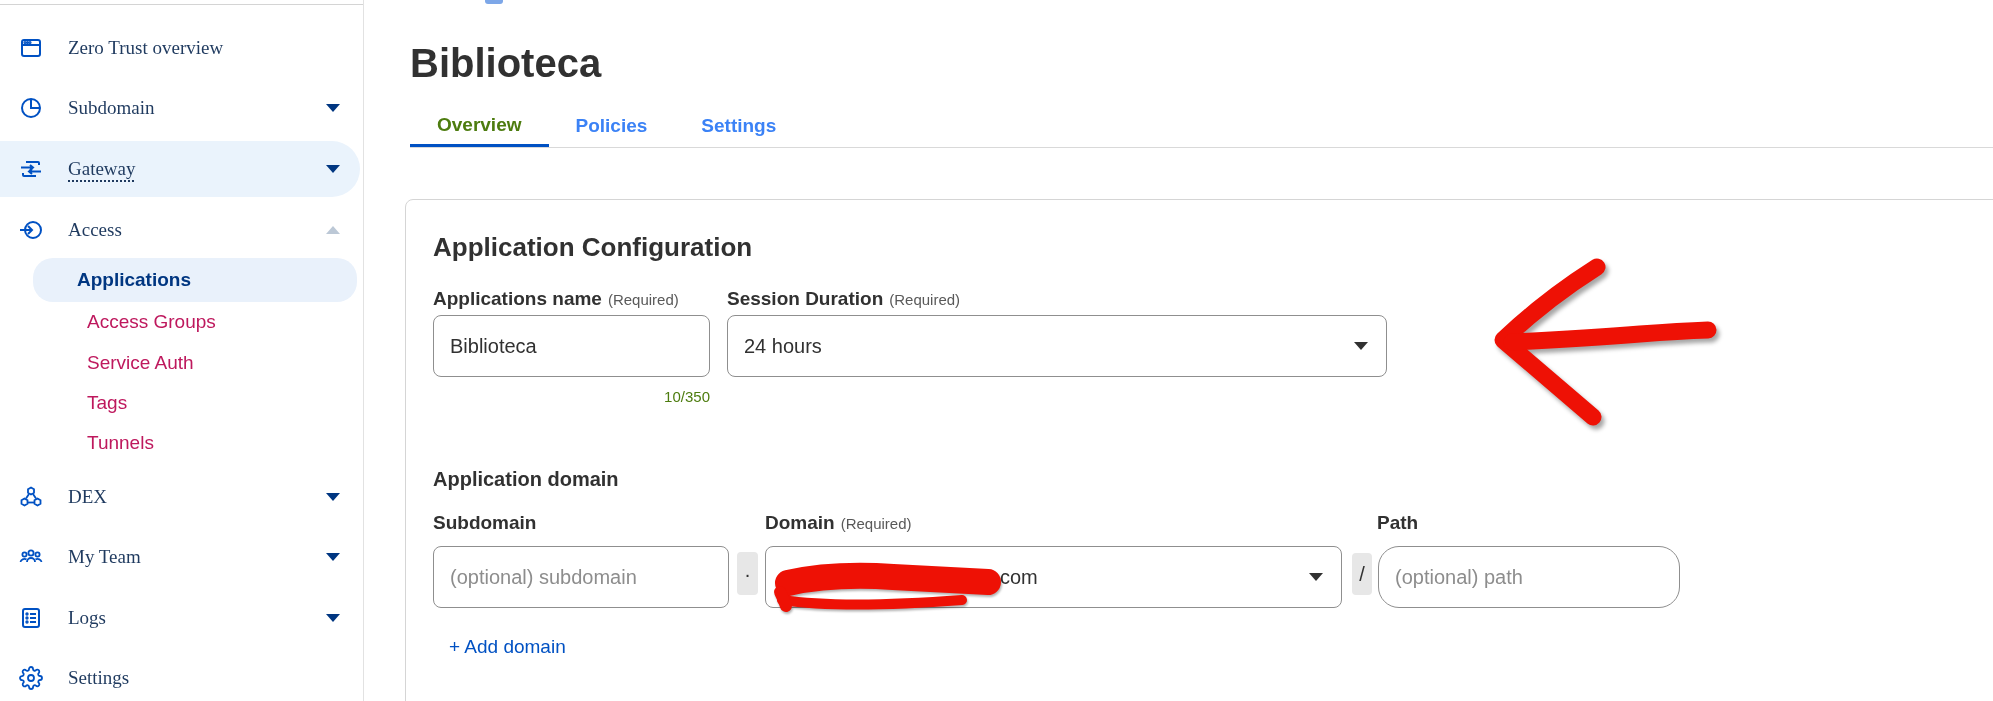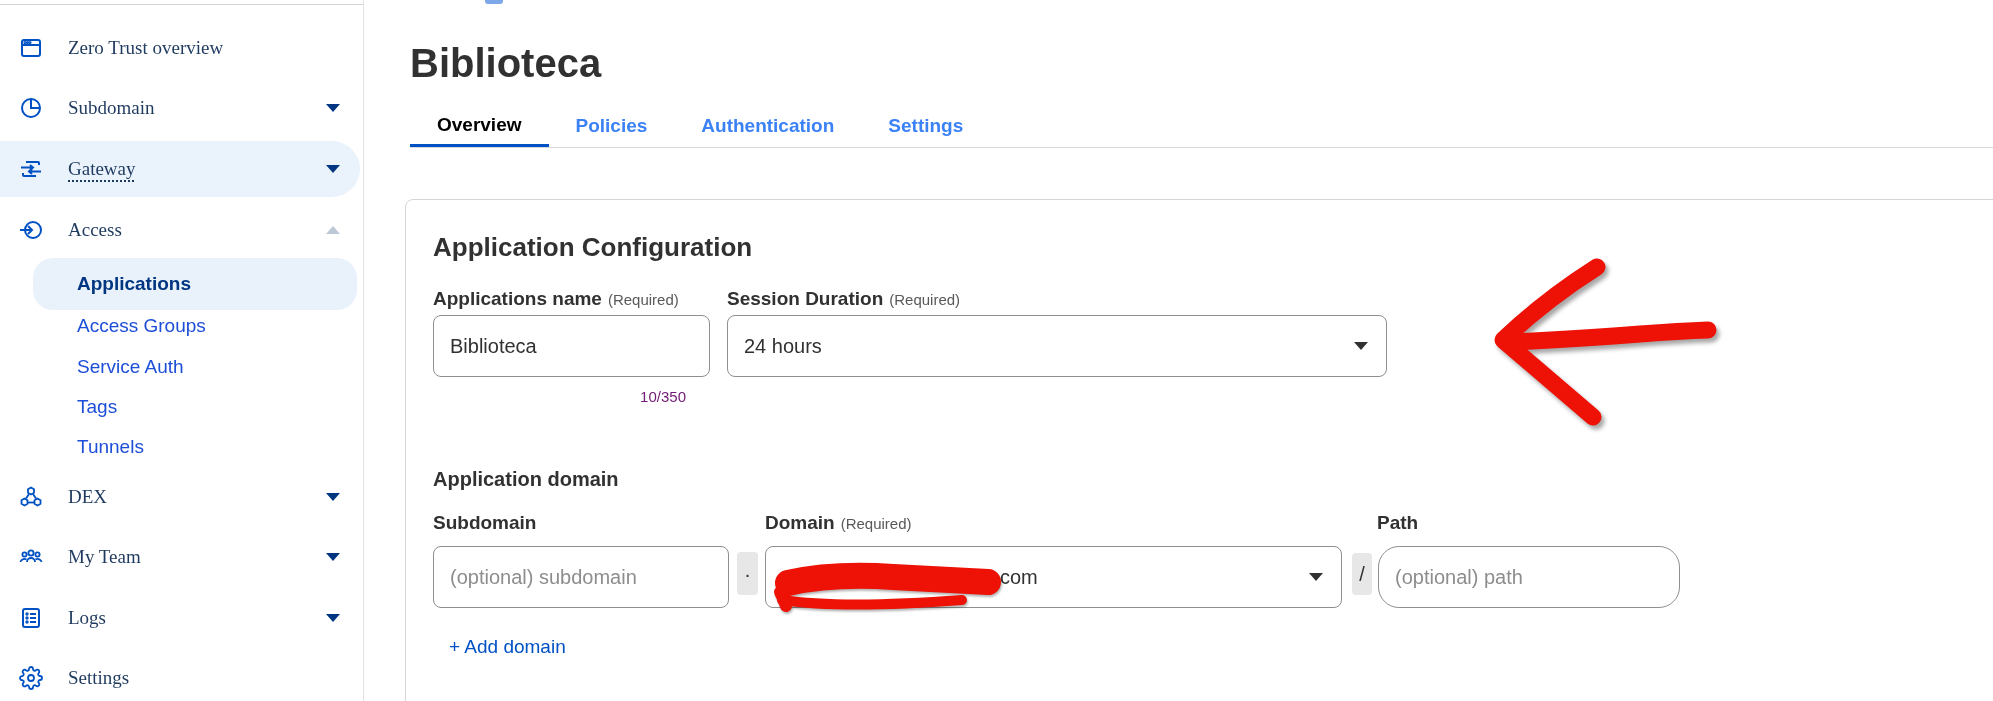--- a/index.html
+++ b/index.html
@@ -11,42 +11,42 @@
   #sidebar{position:absolute;left:0;top:0;width:363px;height:701px;background:#fff;}
   .sidebar-right-border{position:absolute;left:363px;top:0;width:1px;height:701px;background:#e2e2e2;}
   .sidebar-top-divider{position:absolute;left:0;top:4px;width:363px;height:1px;background:#d4d4d4;}
   .nav-row{position:absolute;left:0;width:363px;height:56px;display:flex;align-items:center;cursor:pointer;}
   .nav-row .ic{position:absolute;left:18px;width:26px;height:26px;display:flex;align-items:center;justify-content:center;}
   .nav-row .lbl{position:absolute;left:68px;font-size:19px;color:#1f3a5f;font-family:Liberation Serif, serif;}
   .nav-row.hl{background:#eaf3fc;border-radius:0 28px 28px 0;width:360px;}
   .nav-row.hl .lbl{text-decoration:underline dotted;text-underline-offset:5px;text-decoration-thickness:1.5px;}
   .caret-down{position:absolute;left:326px;width:0;height:0;border-left:7px solid transparent;border-right:7px solid transparent;border-top:8px solid #003681;}
   .caret-up{position:absolute;left:326px;width:0;height:0;border-left:7px solid transparent;border-right:7px solid transparent;border-bottom:8px solid #bcc8d6;}
-  .sub-row{position:absolute;left:0;width:363px;height:52px;display:flex;align-items:center;cursor:pointer;}
-  .sub-row .lbl{position:absolute;left:77px;font-size:19px;color:#1d4ed8;}
+  .sub-row{position:absolute;left:0;width:363px;height:44px;display:flex;align-items:center;cursor:pointer;}
+  .sub-row .lbl{position:absolute;left:87px;font-size:19px;color:#be185d;}
   .sub-row.sel{background:#e9f1fb;border-radius:20px;left:33px;width:324px;}
   .sub-row.sel .lbl{left:44px;font-weight:700;color:#003681;}
   
   .cutoff-frag{position:absolute;left:485px;top:0;width:18px;height:4px;background:#7da7e8;border-radius:0 0 3px 3px;}
   #page-title{position:absolute;left:410px;top:14px;font-size:40px;font-weight:700;color:#313131;line-height:1.1;}
   #tabbar{position:absolute;left:410px;top:105px;width:1600px;height:42px;border-bottom:1px solid #d9d9d9;display:flex;}
   .tab{padding:0 27px;display:flex;align-items:center;font-size:19px;font-weight:600;color:#3b82f6;cursor:pointer;height:42px;box-sizing:border-box;}
-  .tab.active{color:#000000;border-bottom:3px solid #0051c3;margin-bottom:-2px;}
+  .tab.active{color:#4d7c0f;border-bottom:3px solid #0051c3;margin-bottom:-2px;}
   
   #card{position:absolute;left:405px;top:199px;width:1620px;height:540px;background:#fff;border:1px solid #d5d5d5;border-radius:8px;}
   .sec-title{position:absolute;left:433px;top:232px;font-size:26px;font-weight:700;color:#313131;}
   .fld-label{position:absolute;font-size:19px;font-weight:700;color:#313131;white-space:nowrap;}
   .req{font-size:15px;font-weight:400;color:#595959;margin-left:6px;}
   .tb{position:absolute;box-sizing:border-box;height:62px;border:1px solid #8f8f8f;border-radius:8px;background:#fff;
       font-family:"Liberation Sans",sans-serif;font-size:20px;color:#313131;padding:0 16px;outline:none;}
   .tb::placeholder{color:#8d8d8d;opacity:1;}
   .selectbox{position:absolute;box-sizing:border-box;height:62px;border:1px solid #8f8f8f;border-radius:8px;background:#fff;
       display:flex;align-items:center;padding:0 16px;font-size:20px;color:#313131;cursor:pointer;}
   .sel-caret{position:absolute;right:18px;width:0;height:0;border-left:7px solid transparent;border-right:7px solid transparent;border-top:8px solid #313131;}
-  .counter{position:absolute;left:536px;top:388px;width:150px;text-align:right;font-size:15px;color:#701a75;}
+  .counter{position:absolute;left:560px;top:388px;width:150px;text-align:right;font-size:15px;color:#4d7c0f;}
   .sep-box{position:absolute;box-sizing:border-box;background:#e7e7e7;border-radius:4px;display:flex;align-items:center;justify-content:center;
       font-size:20px;color:#313131;}
   .add-link{position:absolute;left:449px;top:636px;font-size:19px;color:#0051c3;cursor:pointer;text-align:right;}
   .svg-anno{position:absolute;pointer-events:none;}
 </style>
 </head>
 <body>
 
 <div id="screen">
 
@@ -175,21 +175,20 @@
     </div>
   </nav>
   <div class="sidebar-right-border"></div>
 
   <div class="cutoff-frag"></div>
   <h1 id="page-title">Biblioteca</h1>
 
   <div id="tabbar">
     <div class="tab active">Overview</div>
     <div class="tab">Policies</div>
-    <div class="tab">Authentication</div>
     <div class="tab">Settings</div>
   </div>
 
   <div id="card"></div>
 
   <div class="sec-title">Application Configuration</div>
 
   <div class="fld-label" style="left:433px;top:288px">
     <span>Applications name</span><span class="req">(Required)</span>
   </div>

